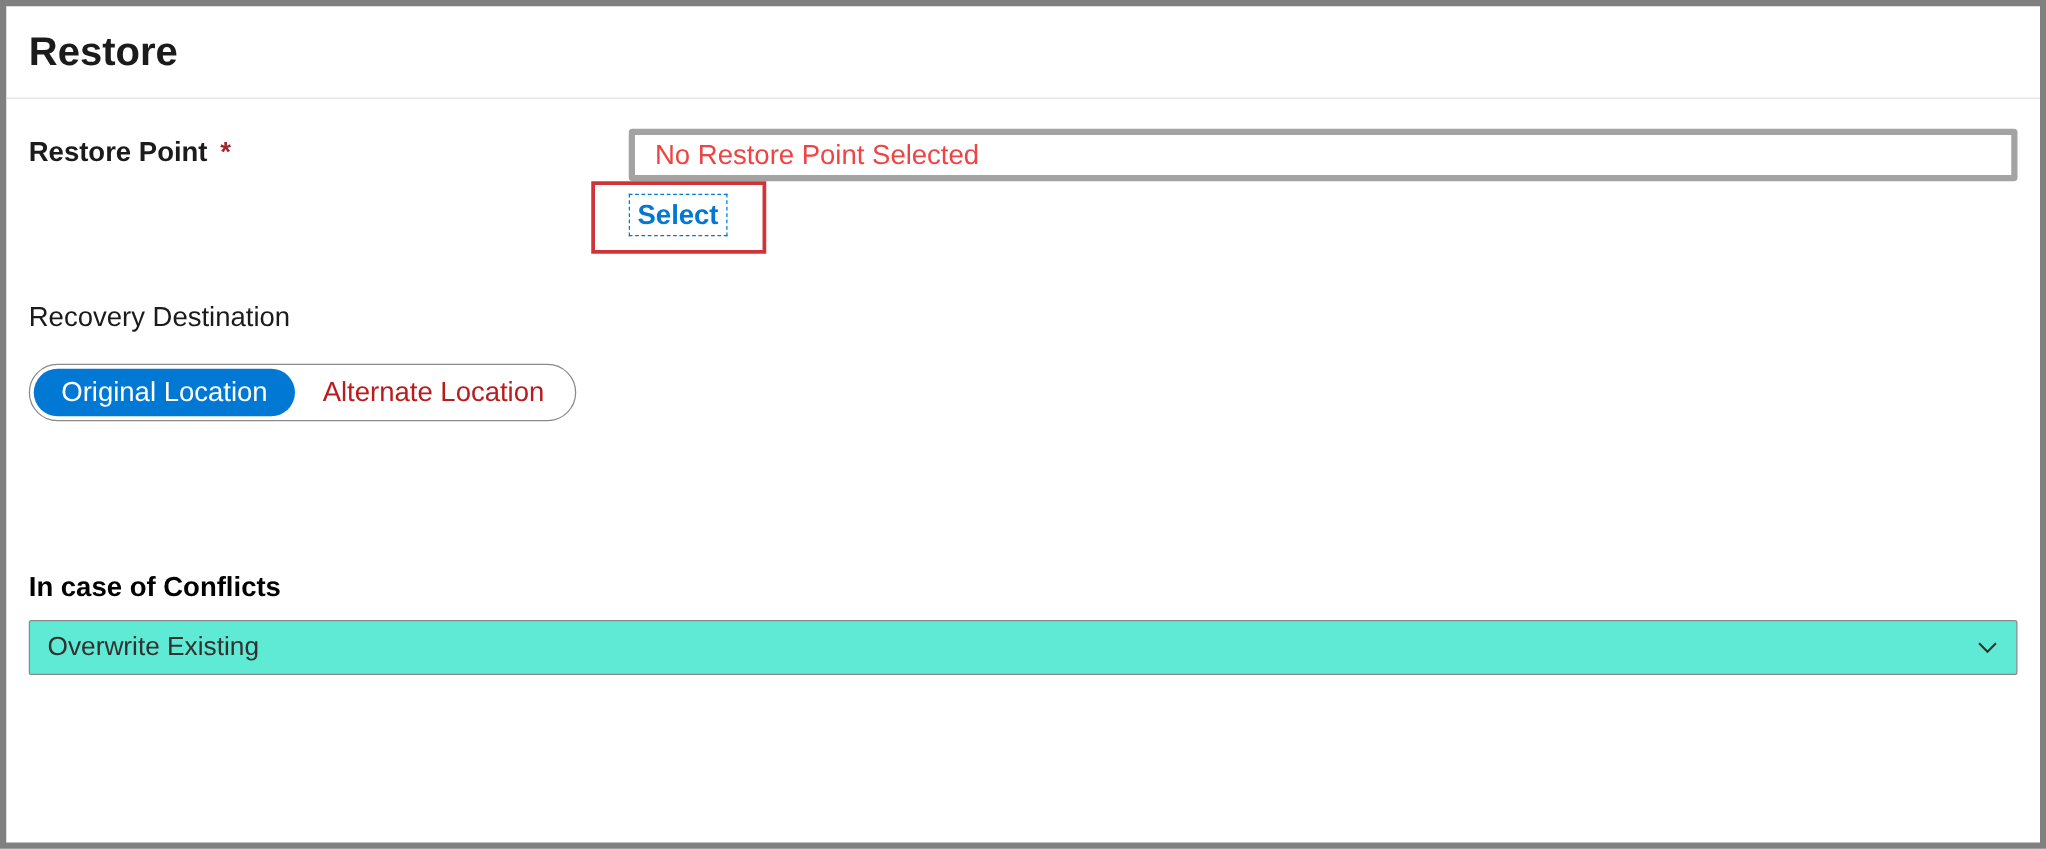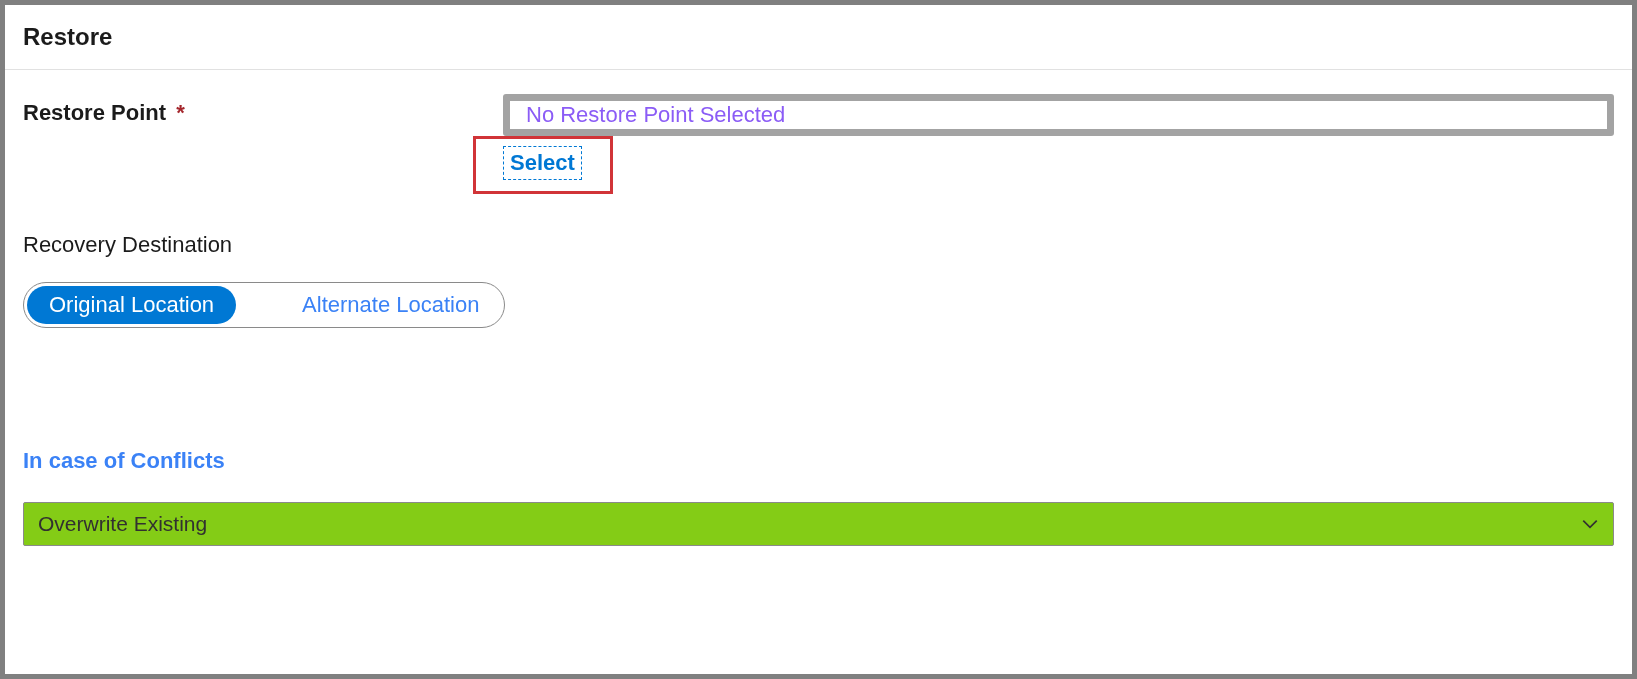--- a/index.html
+++ b/index.html
@@ -12,21 +12,21 @@
       background: #fff;
       width: 1637px;
       height: 679px;
       border: 5px solid #808080;
       padding: 0;
     }
     .content {
       padding: 18px 18px 0 18px;
     }
     .page-title {
-      font-size: 24px;
+      font-size: 32px;
       font-weight: 600;
       color: #1b1b1b;
       margin-bottom: 18px;
     }
     .divider {
       border: none;
       border-top: 1px solid #e1e1e1;
       margin: 0 -18px 24px -18px;
     }
     .form-row {
@@ -45,25 +45,25 @@
     .required {
       color: #a4262c;
       margin-left: 4px;
     }
     .form-field {
       flex: 1;
     }
     .text-input {
       width: 100%;
       height: 42px;
-      border: 7px solid #a3a3a3;
+      border: 5px solid #a3a3a3;
       border-radius: 3px;
       padding: 0 16px;
       font-size: 22px;
-      color: #8b5cf6;
+      color: #ef4444;
       background: #fff;
     }
     .select-link-wrap {
       margin-left: 480px;
       margin-top: 6px;
       position: relative;
       width: 130px;
       height: 60px;
     }
     .red-highlight {
@@ -94,55 +94,54 @@
       margin-bottom: 24px;
     }
     .toggle-group {
       display: inline-flex;
       border: 1px solid #8a8a8a;
       border-radius: 999px;
       overflow: hidden;
       height: 46px;
       align-items: center;
       padding: 3px;
-      gap: 44px;
     }
     .toggle-option {
       padding: 6px 22px;
       font-size: 22px;
-      color: #3b82f6;
+      color: #b91c1c;
       cursor: pointer;
       border-radius: 999px;
       line-height: 1.2;
       white-space: nowrap;
     }
     .toggle-option.active {
       background: #0078d4;
       color: #fff;
     }
     .conflicts-section {
       margin-top: 120px;
     }
     .conflicts-label {
       font-size: 22px;
       font-weight: 600;
-      color: #3b82f6;
-      margin-bottom: 28px;
+      color: #000000;
+      margin-bottom: 13px;
     }
     .dropdown {
       width: 100%;
       height: 44px;
       border: 1px solid #8a8a8a;
       border-radius: 2px;
       display: flex;
       align-items: center;
       justify-content: space-between;
       padding: 0 14px;
       cursor: pointer;
-      background: #84cc16;
+      background: #5eead4;
     }
     .dropdown-text {
       font-size: 21px;
       color: #323130;
     }
     .chevron {
       width: 18px;
       height: 18px;
     }
     .chevron svg {

